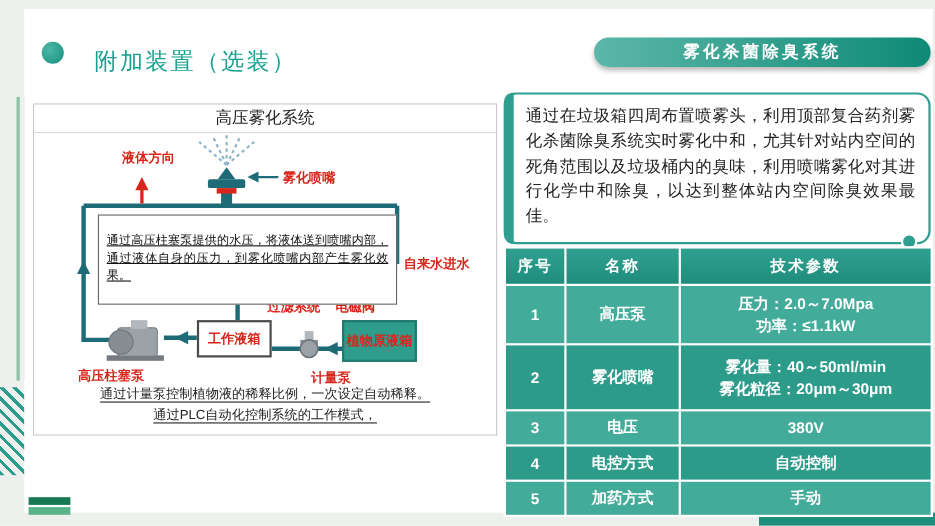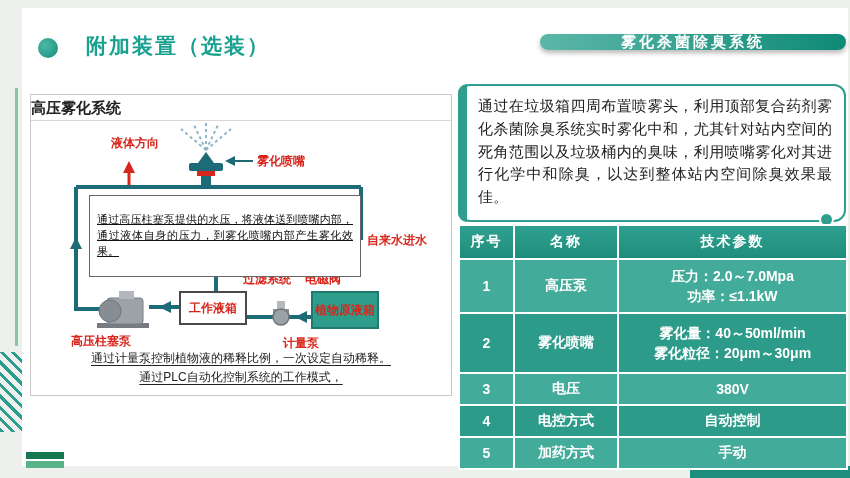--- a/index.html
+++ b/index.html
@@ -12,30 +12,30 @@
   .hatch{position:absolute;left:0;top:352px;width:30px;height:80px;
          background:repeating-linear-gradient(45deg,#2a9d8f 0 3px,transparent 3px 8px);}
   .bbar{position:absolute;z-index:3;}
   .bbar.b1{left:26px;top:452px;width:38px;height:7px;background:#157a54;}
   .bbar.b2{left:26px;top:461px;width:38px;height:7px;background:#58b488;}
   .brbar{position:absolute;left:690px;top:466px;width:160px;height:12px;background:#1f8f7d;}
   
   .slide{position:absolute;left:22px;top:8px;width:826px;height:458px;background:#fff;z-index:1;}
   .bullet{position:absolute;left:16px;top:30px;width:20px;height:20px;border-radius:50%;
           background:radial-gradient(circle at 35% 35%,#4db7a6,#148f7d);}
-  .page-title{position:absolute;left:64px;top:24px;margin:0;font-size:21px;font-weight:bold;
+  .page-title{position:absolute;left:64px;top:34px;margin:0;font-size:21px;font-weight:normal;
           letter-spacing:2px;color:#18a090;text-align:right;}
-  .banner{position:absolute;left:518px;top:26px;width:306px;height:16px;border-radius:14px;
+  .banner{position:absolute;left:518px;top:26px;width:306px;height:27px;border-radius:14px;
           background:linear-gradient(90deg,#5cb7a8,#0e8a76);display:flex;align-items:center;
           justify-content:center;color:#fff;font-size:15px;font-weight:bold;letter-spacing:3px;
           box-shadow:0 3px 5px rgba(0,0,0,.28);}
   
   .diagram{position:absolute;left:8px;top:86px;width:422px;height:302px;border:1px solid #c8c8c8;
            background:#fff;box-sizing:border-box;}
-  .diagram-title{height:25px;line-height:25px;text-align:left;font-size:15px;font-weight:bold;
+  .diagram-title{height:25px;line-height:25px;text-align:center;font-size:15px;font-weight:normal;
            color:#222;border-bottom:1px solid #d9d9d9;}
   .diagram svg{position:absolute;left:0;top:0;pointer-events:none;}
   .dlabel{position:absolute;color:#d9261c;font-weight:bold;font-size:12px;white-space:nowrap;}
   .principle{position:absolute;left:58px;top:100px;width:272px;box-sizing:border-box;
            border:1px solid #666;padding:16px 7px;font-size:11px;line-height:1.45;color:#111;
            text-align:justify;background:#fff;text-decoration:underline;}
   .tank{position:absolute;display:flex;align-items:center;justify-content:center;
            font-weight:bold;font-size:12px;color:#d9261c;box-sizing:border-box;}
   .tank.work{left:148px;top:196px;width:68px;height:34px;background:#fff;border:2px solid #4a4a4a;}
   .tank.plant{left:280px;top:196px;width:68px;height:38px;background:#2f9d8c;border:2px solid #1e7a6c;}

